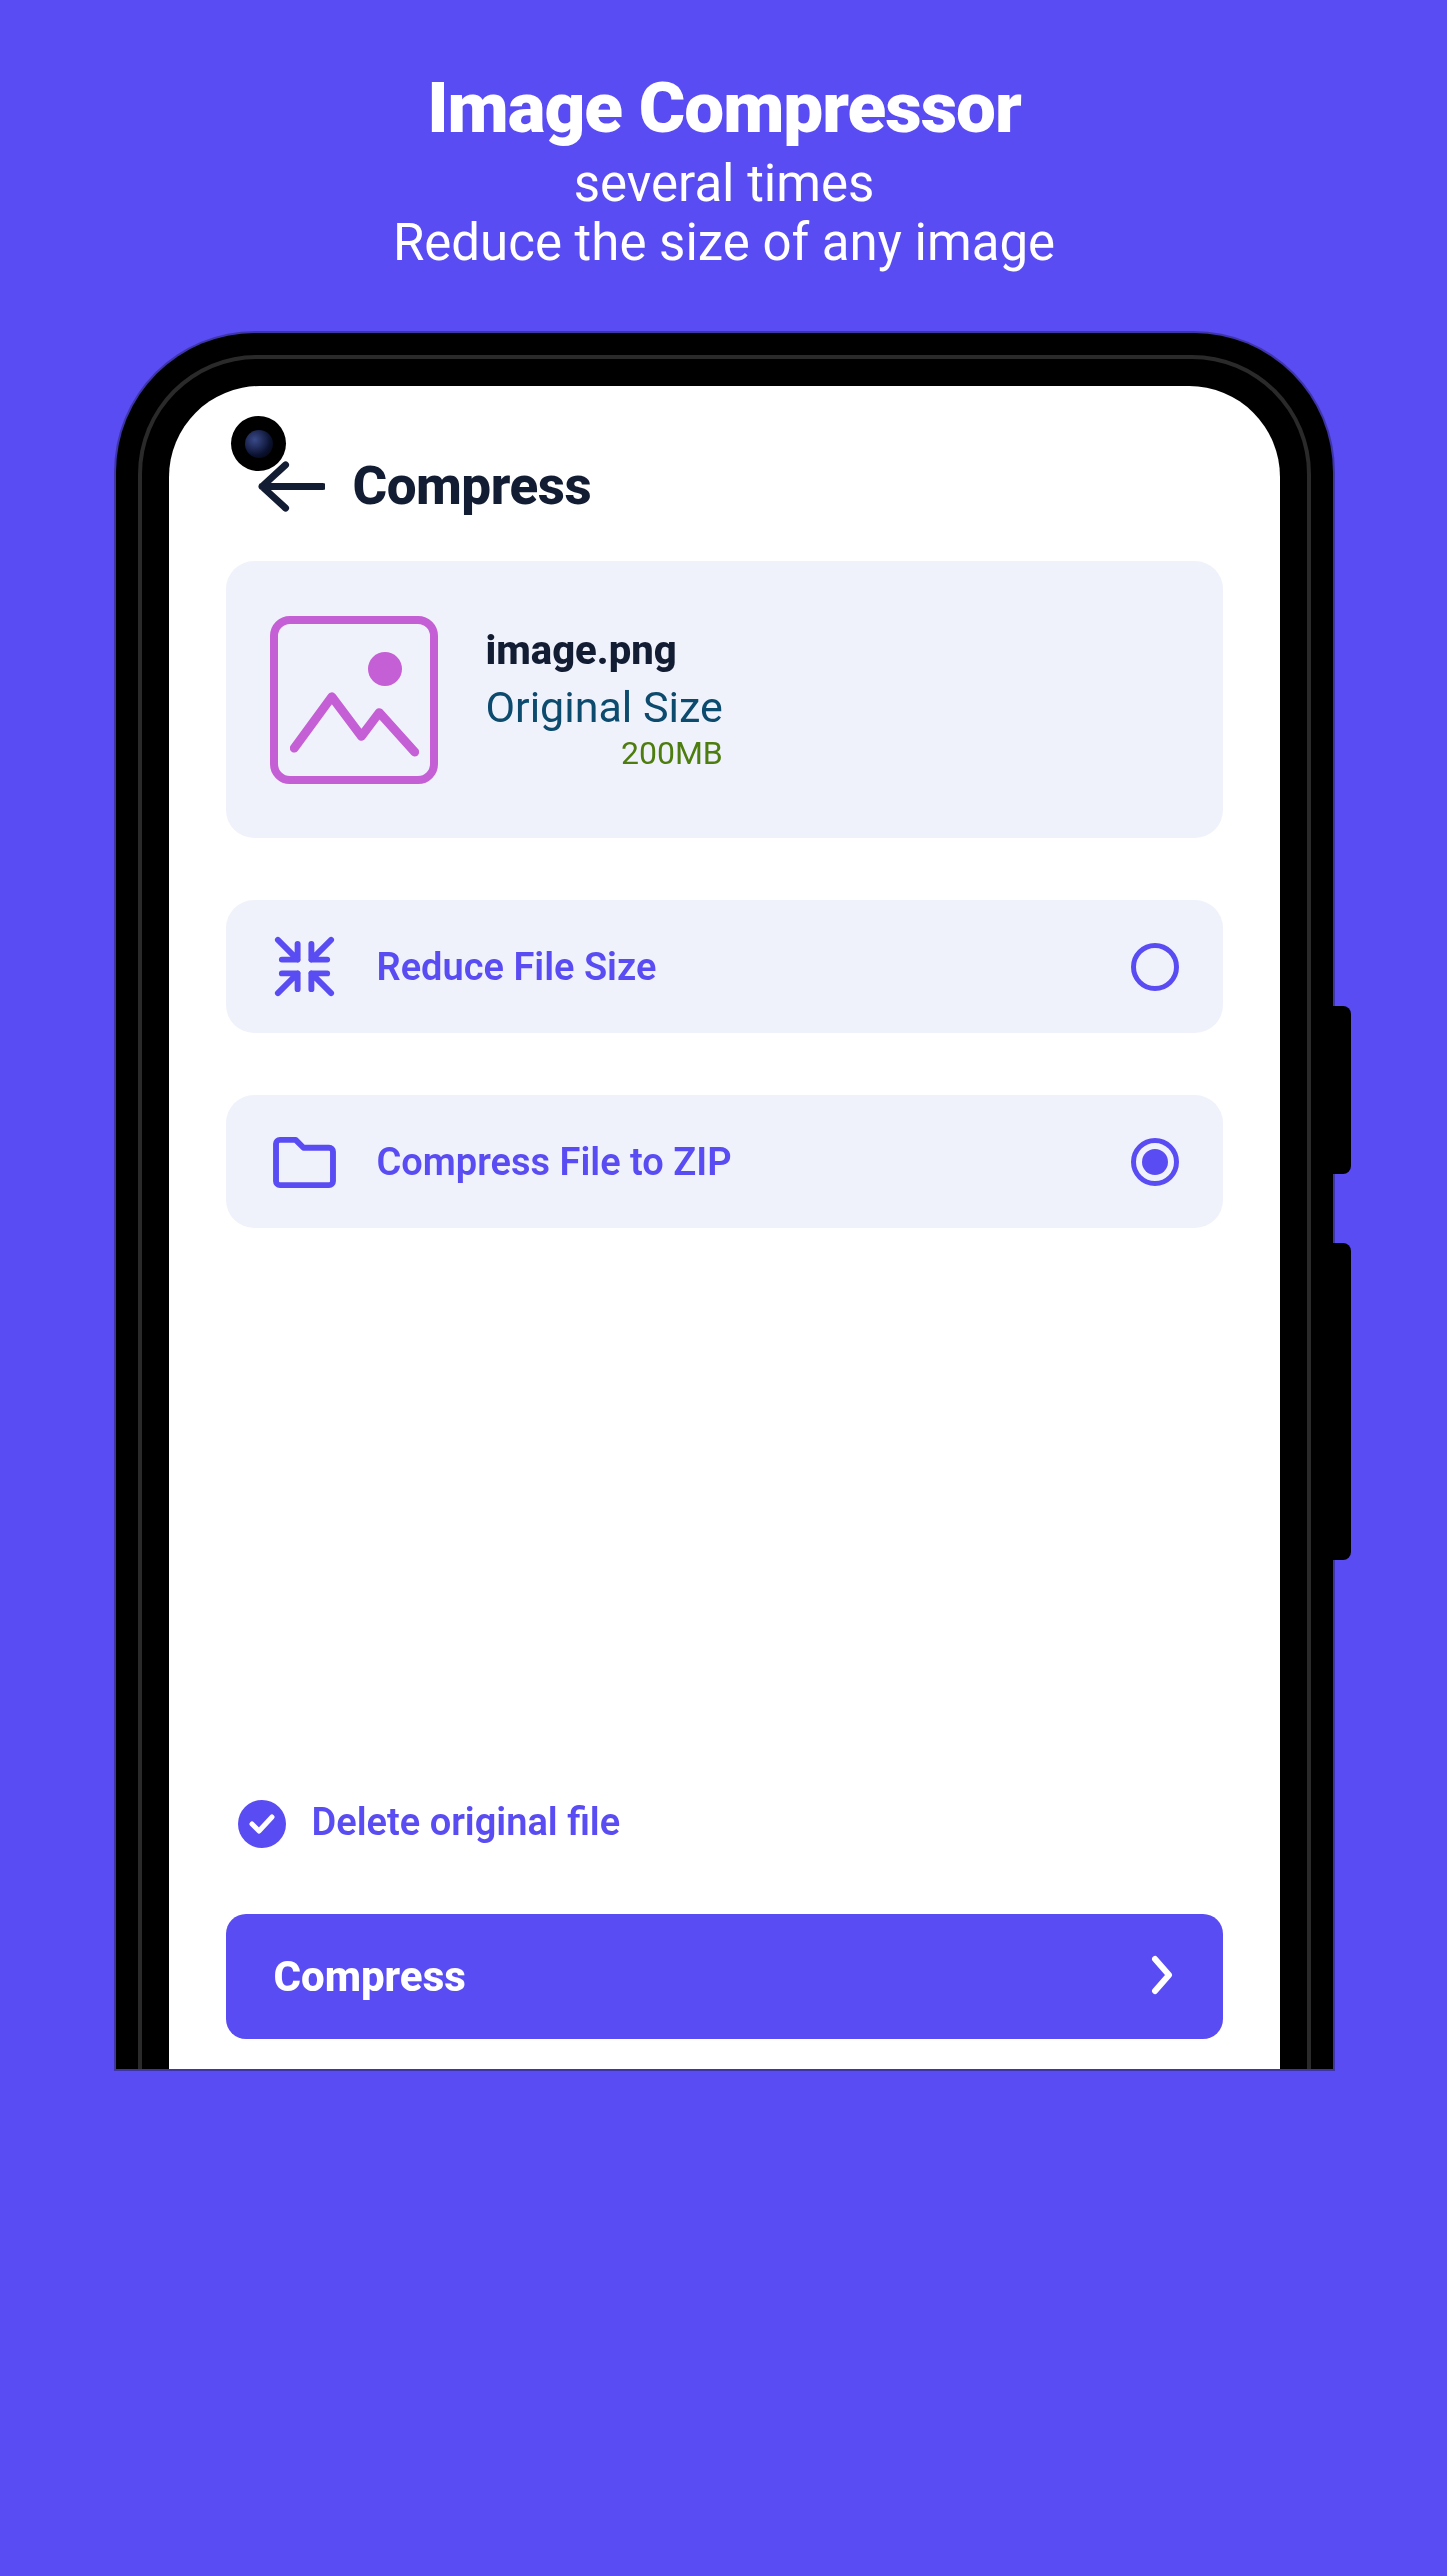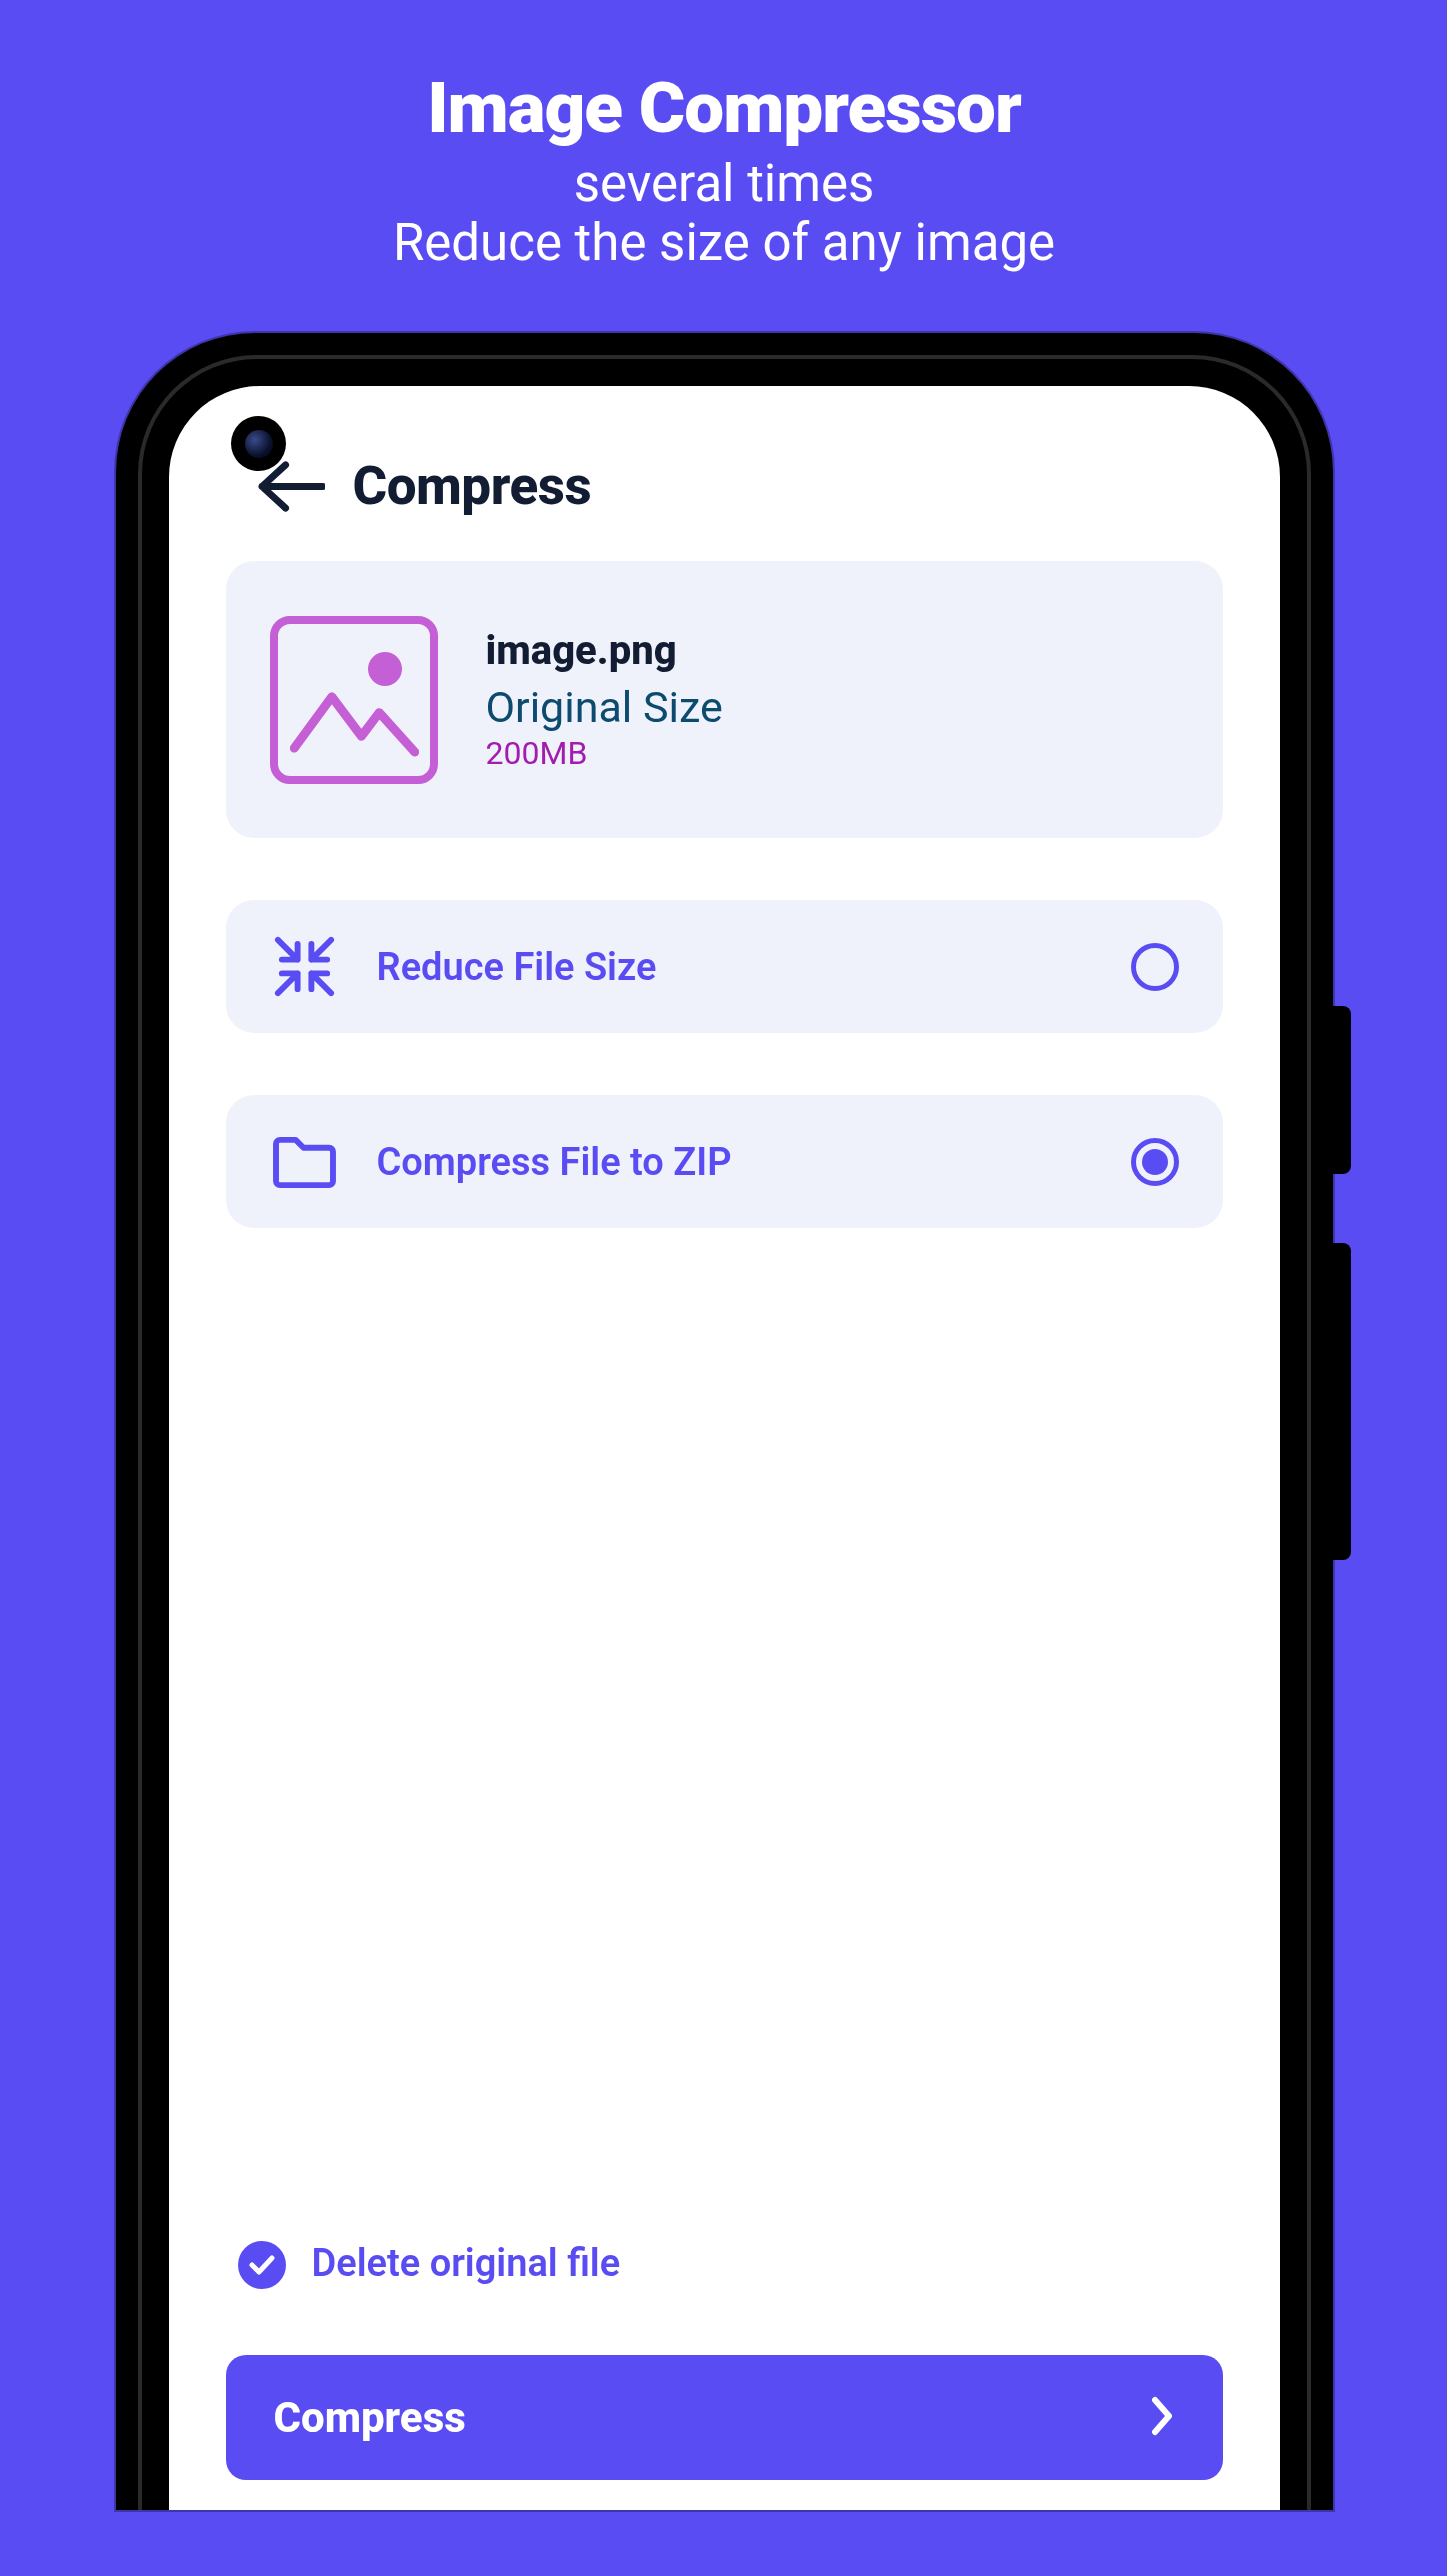--- a/index.html
+++ b/index.html
@@ -26,21 +26,21 @@
     font-weight: 400;
     font-size: 51px;
     text-align: center;
     line-height: 1.15;
     margin-top: 6px;
   }
   .phone-wrap {
     margin-top: 61px;
     position: relative;
     width: 1217px;
-    height: 2177px;
+    height: 1736px;
   }
   .phone-frame {
     position: absolute;
     inset: 0;
     background: #000;
     border-radius: 139px 139px 0 0;
     box-shadow: 0 0 0 2px rgba(0,0,0,0.3);
   }
   .phone-inner-outline {
     position: absolute;
@@ -122,21 +122,21 @@
     position: relative;
     flex: none;
   }
   .thumb .sun {
     position:absolute; top:28px; right:28px;
     width:34px; height:34px; background:#c45fd5; border-radius:50%;
   }
   .thumb svg { position:absolute; bottom:18px; left:12px; }
   .file-meta .fname { color:#121c33; font-weight:800; font-size:40px; }
   .file-meta .flabel { color:#0c4a6e; font-size:43px; margin-top:8px; }
-  .file-meta .fsize { color:#a21caf; font-size:32px; margin-top:2px; }
+  .file-meta .fsize { color:#4d7c0f; font-size:32px; margin-top:2px;text-align:right; }
 
   .option {
     margin-top: 26px;
     min-height: 133px;
     padding: 0 44px;
     gap: 38px;
   }
   .option .opt-icon { flex:none; width:69px; display:flex; justify-content:center; }
   .option .opt-label {
     color:#5A4CF3; font-weight:600; font-size:38px; flex:1;

